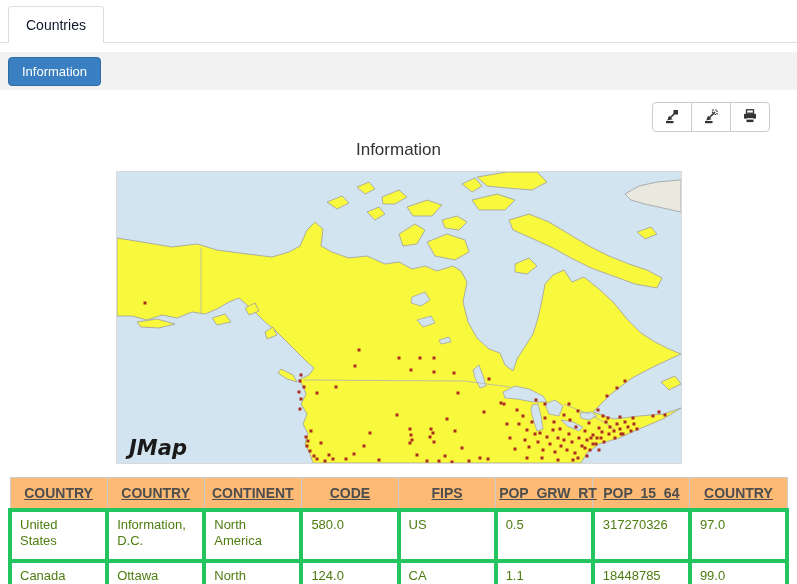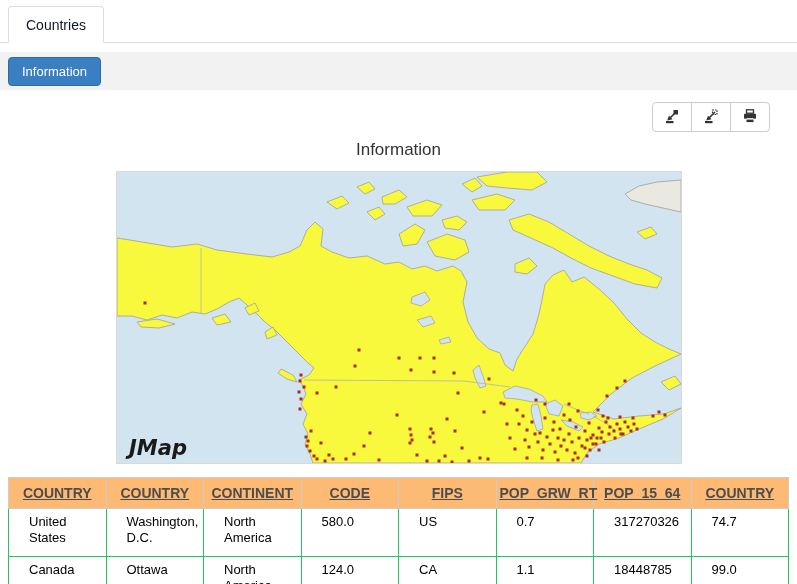--- a/index.html
+++ b/index.html
@@ -44,22 +44,22 @@
 
   
   .data-table-wrap { margin:13px 8px 0; }
   table.data-table { width:100%; border-collapse:collapse; table-layout:fixed; }
   table.data-table th {
     border:1px solid #ccc; background:#fdba74; padding:7px 3px;
     font-size:14px; color:#4d4d4d; text-align:center;
   }
   table.data-table th .sort-link { text-decoration:underline; font-weight:bold; cursor:pointer; }
   table.data-table td {
-    border:1px solid #22c55e; background:#fff; padding:5px 20px 9px;
-    font-size:13px; color:#000000; text-align:left; vertical-align:top; line-height:1.25;
+    border:4px solid #22c55e; background:#fff; padding:5px 8px 9px;
+    font-size:13px; color:#4d7c0f; text-align:left; vertical-align:top; line-height:1.25;
   }
 </style>
 </head>
 <body>
 
 <div class="tabs-bar">
   <div class="tab"><span>Countries</span></div>
 </div>
 
 <div class="toolbar">
@@ -314,27 +314,27 @@
         <th><span class="sort-link">CODE</span></th>
         <th><span class="sort-link">FIPS</span></th>
         <th><span class="sort-link">POP_GRW_RT</span></th>
         <th><span class="sort-link">POP_15_64</span></th>
         <th><span class="sort-link">COUNTRY</span></th>
       </tr>
     </thead>
     <tbody>
         <tr>
           <td>United States</td>
-          <td>Washington, D.C.</td>
+          <td>Information, D.C.</td>
           <td>North America</td>
           <td>580.0</td>
           <td>US</td>
-          <td>0.7</td>
+          <td>0.5</td>
           <td>317270326</td>
-          <td>74.7</td>
+          <td>97.0</td>
         </tr>
         <tr>
           <td>Canada</td>
           <td>Ottawa</td>
           <td>North America</td>
           <td>124.0</td>
           <td>CA</td>
           <td>1.1</td>
           <td>18448785</td>
           <td>99.0</td>

